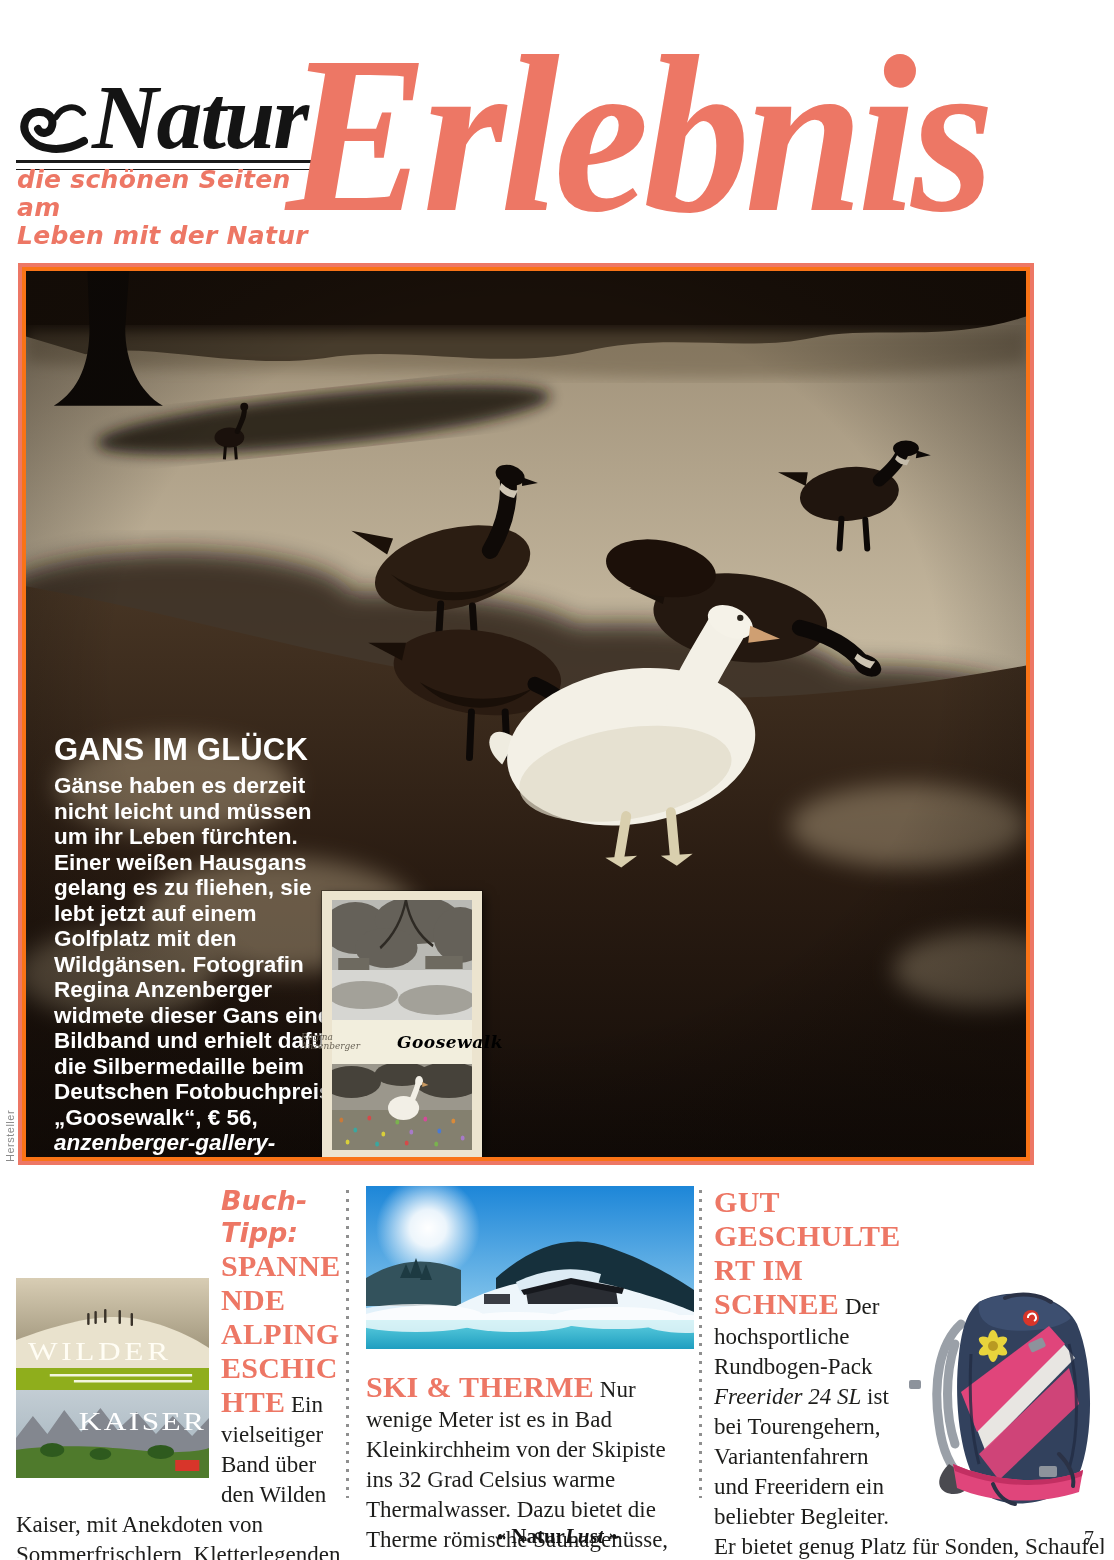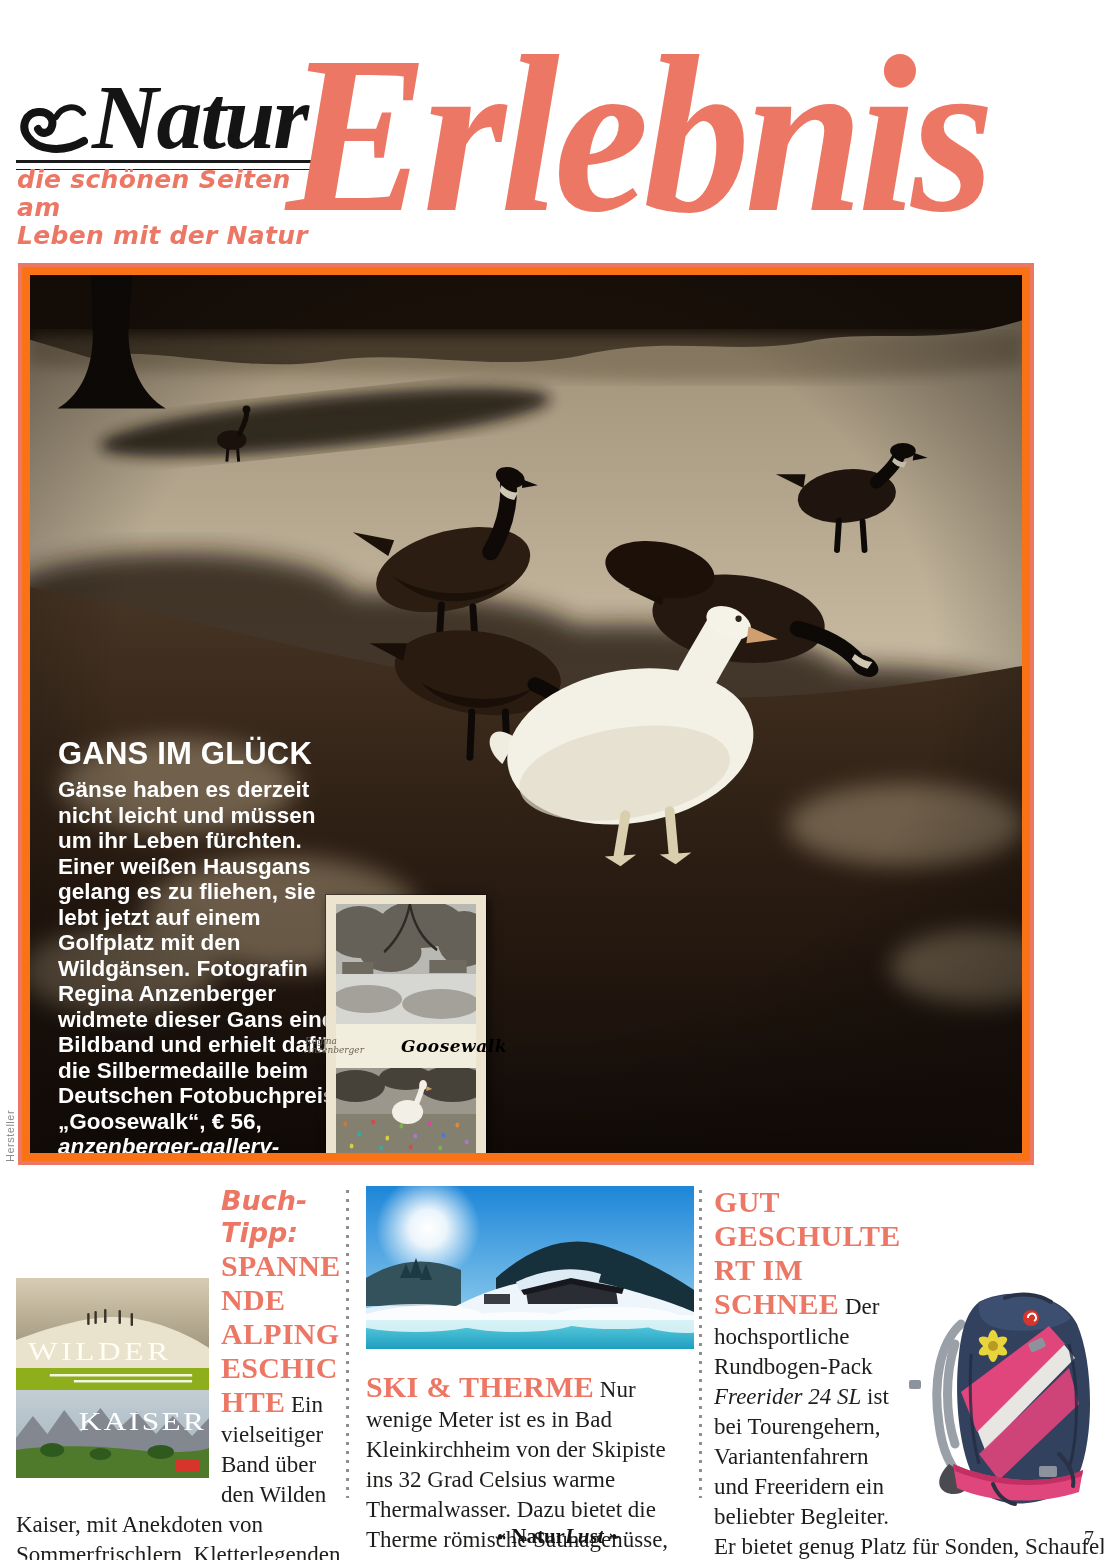--- a/index.html
+++ b/index.html
@@ -14,21 +14,21 @@
               border-top:3px solid #1a1a1a;border-bottom:1px solid #1a1a1a;}
   .subtitle{position:absolute;left:17px;top:166px;width:300px;
             font:700 italic 25px/28px "DejaVu Sans",sans-serif;color:#ED7765;letter-spacing:.3px;}
   .big-title{position:absolute;left:286px;top:22px;white-space:nowrap;
              font:700 italic 225px/1 "Liberation Serif",serif;color:#ED7765;
              transform:scaleX(.95);transform-origin:0 0;letter-spacing:-6px;}
 
   
   .photo-frame{position:absolute;left:18px;top:263px;width:1016px;height:902px;
                border:4px solid #ED7765;box-sizing:border-box;background:#17100b;}
-  .photo-inner{position:absolute;inset:0;border:8px solid #f97316;
+  .photo-inner{position:absolute;inset:0;border:4px solid #f97316;
                box-shadow:inset 0 0 0 3px rgba(237,119,101,.55);overflow:hidden;}
   .photo-inner svg.scene{position:absolute;inset:0;width:100%;height:100%;display:block;}
 
   .gans{position:absolute;left:28px;top:462px;width:292px;color:#fff;}
   .gans h3{margin:0 0 6px 0;font:700 31px/1.1 "Liberation Sans",sans-serif;letter-spacing:.2px;}
   .gans p{margin:0;font:700 22.5px/25.5px "Liberation Sans",sans-serif;}
   .gans .weblink{font-style:italic;}
 
   .bookshot{position:absolute;left:296px;top:620px;width:160px;height:270px;background:#ece4cf;
             box-shadow:0 0 0 1px rgba(0,0,0,.3),3px 4px 10px rgba(0,0,0,.55);

